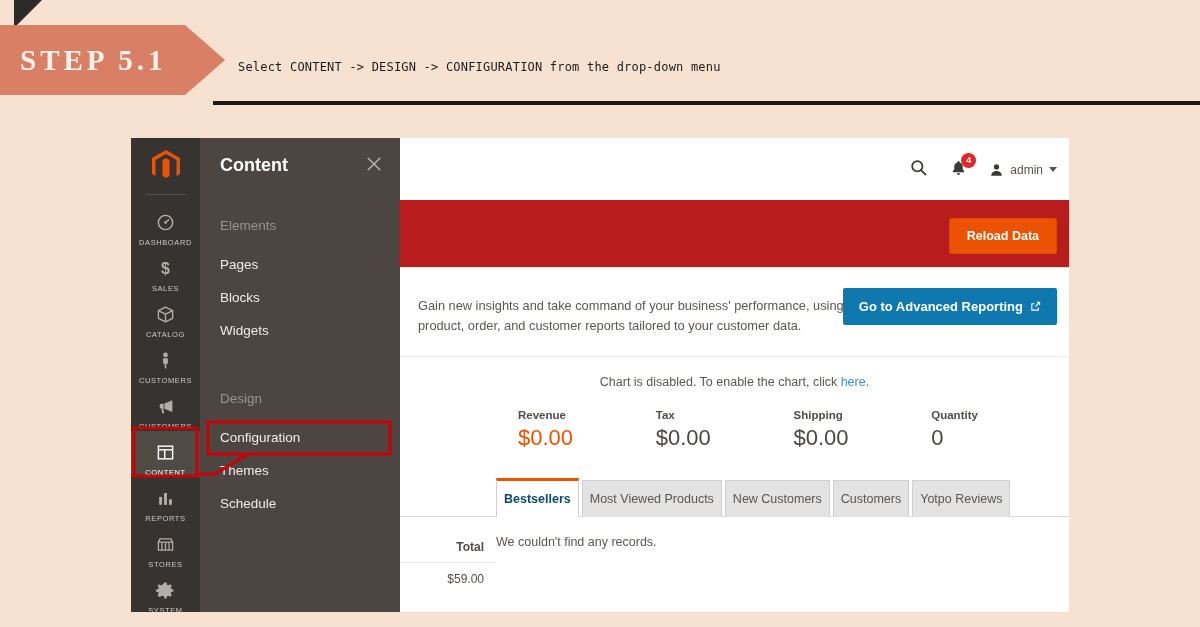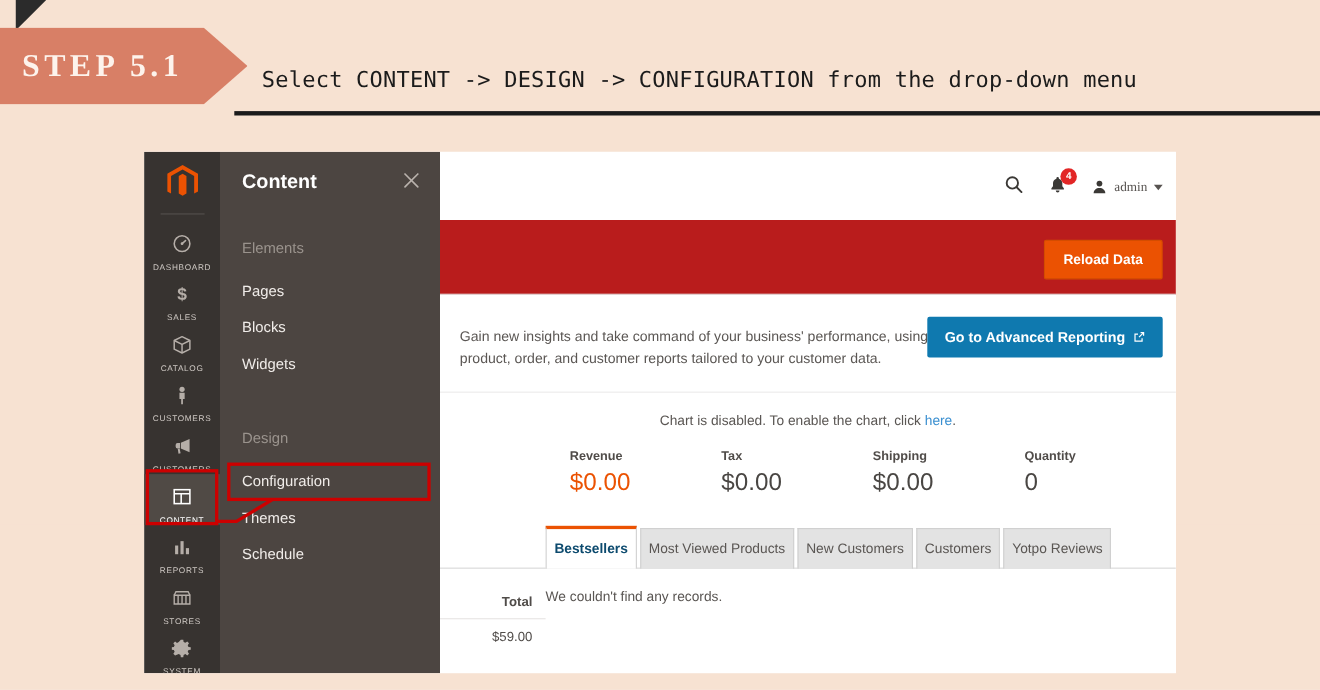--- a/index.html
+++ b/index.html
@@ -24,21 +24,21 @@
     display: flex; align-items: center;
   }
   .banner-label {
     font-family: "Liberation Serif", serif;
     font-weight: bold; font-size: 29px; color: #fdf3ec;
     letter-spacing: 4px; padding-left: 20px;
   }
   .banner-text {
     position: absolute; left: 238px; top: 60px;
     font-family: "DejaVu Sans Mono", monospace;
-    font-size: 20px; color: #1b1b1b; letter-spacing: 0.2px;
+    font-size: 12px; color: #1b1b1b; letter-spacing: 0.2px;
     white-space: nowrap;
   }
   .banner-rule {
     position: absolute; left: 213px; top: 101px; width: 987px; height: 4px;
     background: #1b1b1b;
   }
 
   
   .shot {
     position: absolute; left: 131px; top: 138px;
@@ -93,21 +93,21 @@
     position: absolute; right: 12px; top: 20px;
     display: flex; align-items: center; gap: 22px;
   }
   .bell-wrap { position: relative; cursor: pointer; }
   .bell-badge {
     position: absolute; left: 11px; top: -6px;
     background: #e22626; color: #fff; font-size: 9px; font-weight: bold;
     min-width: 15px; height: 15px; border-radius: 50%;
     display: flex; align-items: center; justify-content: center; padding: 0 3px;
   }
-  .admin-wrap { display: flex; align-items: center; gap: 6px; cursor: pointer; font-family: Liberation Serif, serif; }
+  .admin-wrap { display: flex; align-items: center; gap: 6px; cursor: pointer; }
   .admin-name { font-size: 12px; color: #575350; }
   .caret { width: 0; height: 0; border-left: 4px solid transparent;
            border-right: 4px solid transparent; border-top: 5px solid #575350; }
 
   .subbar {
     height: 68px; background: #b91c1c; border-bottom: 1px solid #e3e3e3;
     position: relative;
   }
   .reload-btn {
     position: absolute; right: 12px; top: 18px;

